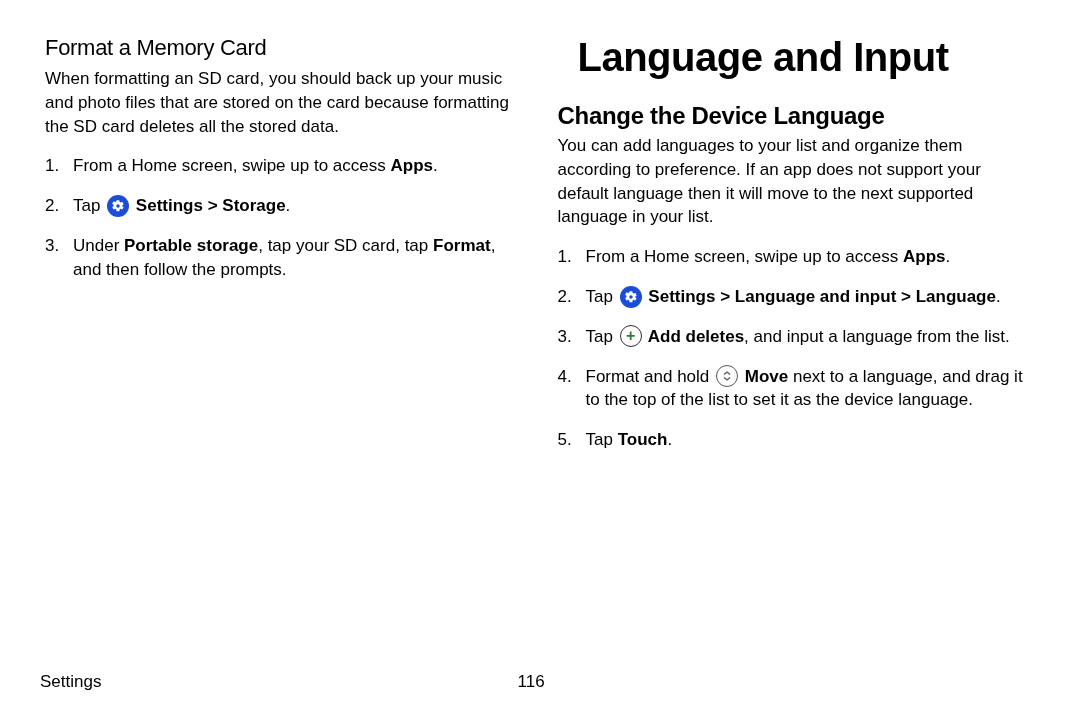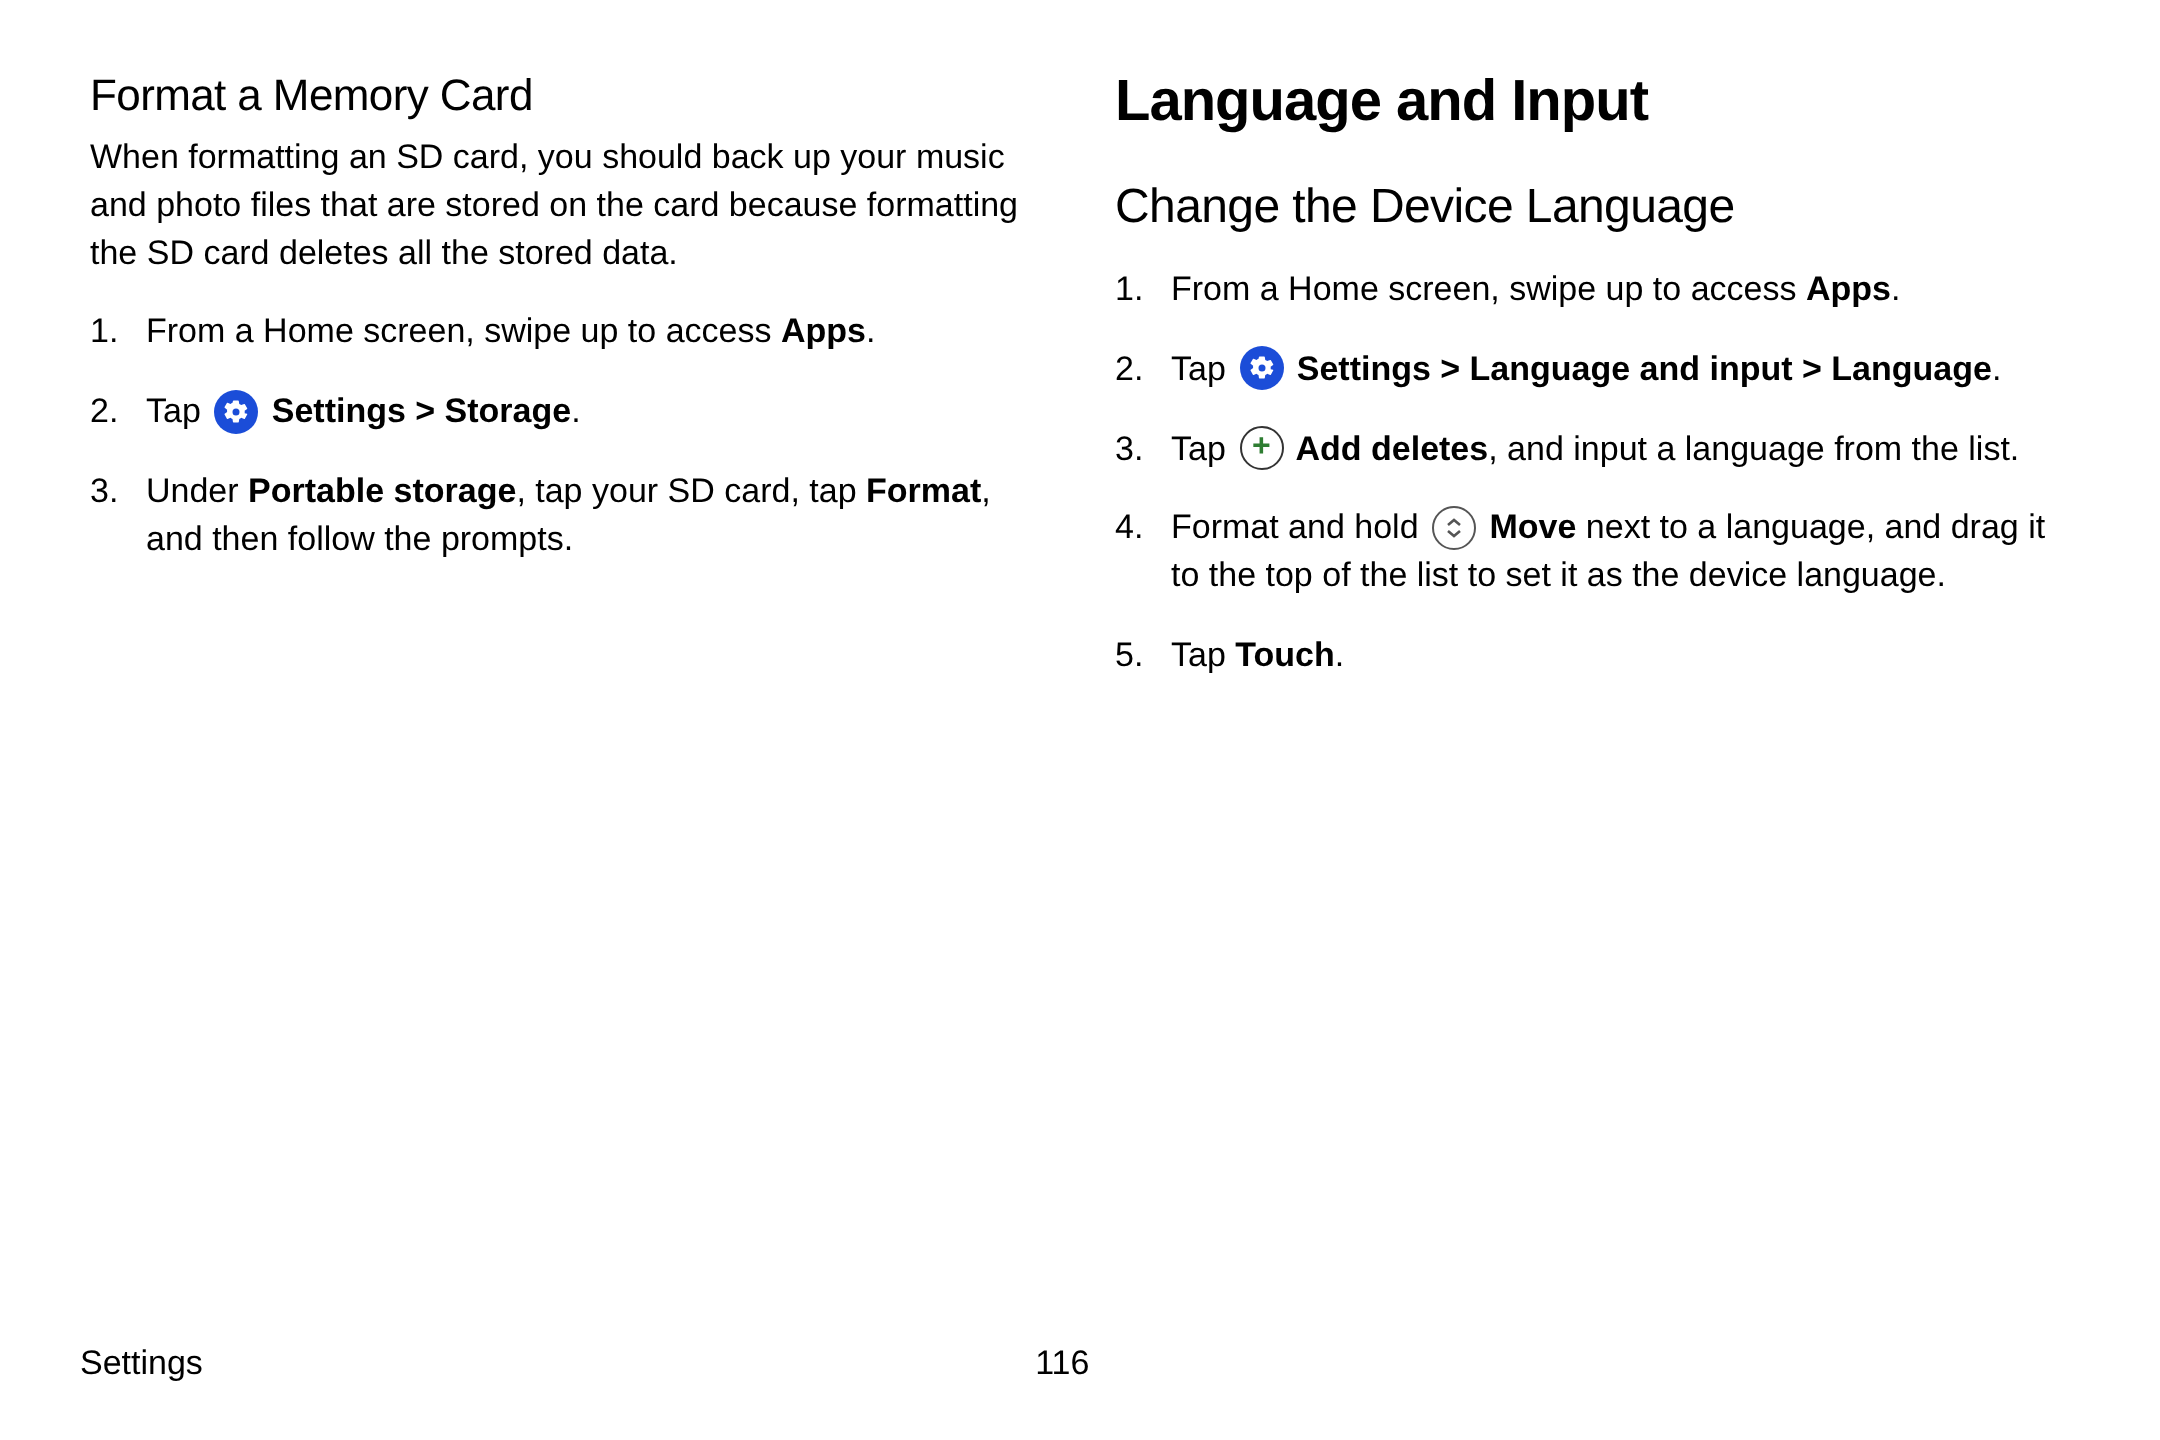--- a/index.html
+++ b/index.html
@@ -17,35 +17,36 @@
       position: relative;
     }
     .columns {
       display: flex;
       gap: 35px;
     }
     .col {
       flex: 1;
     }
     h1 {
-      font-size: 29px;
+      font-size: 40px;
       font-weight: 700;
       margin-bottom: 8px;
       letter-spacing: -0.5px;
+      margin-left: 20px;
     }
     h2 {
       font-size: 22px;
       font-weight: 400;
       margin-bottom: 6px;
       letter-spacing: -0.3px;
     }
     h3 {
       font-size: 24px;
-      font-weight: 400;
-      margin-bottom: 15px;
+      font-weight: 700;
+      margin-bottom: 4px;
       margin-top: 22px;
       letter-spacing: -0.3px;
     }
     p.intro {
       font-size: 17px;
       line-height: 1.4;
       margin-bottom: 16px;
     }
     ol {
       list-style: none;
@@ -139,20 +140,21 @@
       <li>
         <span>Under </span><span class="bold">Portable storage</span><span>, tap your SD card, tap </span><span class="bold">Format</span><span>, and then follow the prompts.</span>
       </li>
     </ol>
   </div>
 
   <div class="col">
     <h1>Language and Input</h1>
 
     <h3>Change the Device Language</h3>
+    <p class="intro">You can add languages to your list and organize them according to preference. If an app does not support your default language then it will move to the next supported language in your list.</p>
     <ol>
       <li>
         <span>From a Home screen, swipe up to access </span><span class="bold">Apps</span><span>.</span>
       </li>
       <li>
         <span>Tap </span><span class="icon icon-settings">
             <svg width="14" height="14" viewBox="0 0 24 24">
               <path fill="#fff" d="M19.4 13a7.5 7.5 0 0 0 .1-1 7.5 7.5 0 0 0-.1-1l2.1-1.6a.5.5 0 0 0 .1-.6l-2-3.5a.5.5 0 0 0-.6-.2l-2.5 1a7.3 7.3 0 0 0-1.7-1l-.4-2.6a.5.5 0 0 0-.5-.4h-4a.5.5 0 0 0-.5.4L9 4.1a7.3 7.3 0 0 0-1.7 1l-2.5-1a.5.5 0 0 0-.6.2l-2 3.5a.5.5 0 0 0 .1.6L4.4 10a7.5 7.5 0 0 0-.1 1 7.5 7.5 0 0 0 .1 1l-2.1 1.6a.5.5 0 0 0-.1.6l2 3.5a.5.5 0 0 0 .6.2l2.5-1a7.3 7.3 0 0 0 1.7 1l.4 2.6a.5.5 0 0 0 .5.4h4a.5.5 0 0 0 .5-.4l.4-2.6a7.3 7.3 0 0 0 1.7-1l2.5 1a.5.5 0 0 0 .6-.2l2-3.5a.5.5 0 0 0-.1-.6ZM12 15a3 3 0 1 1 3-3 3 3 0 0 1-3 3Z"></path>
             </svg>
           </span><span class="bold"> Settings &gt; Language and input &gt; Language</span><span>.</span>

